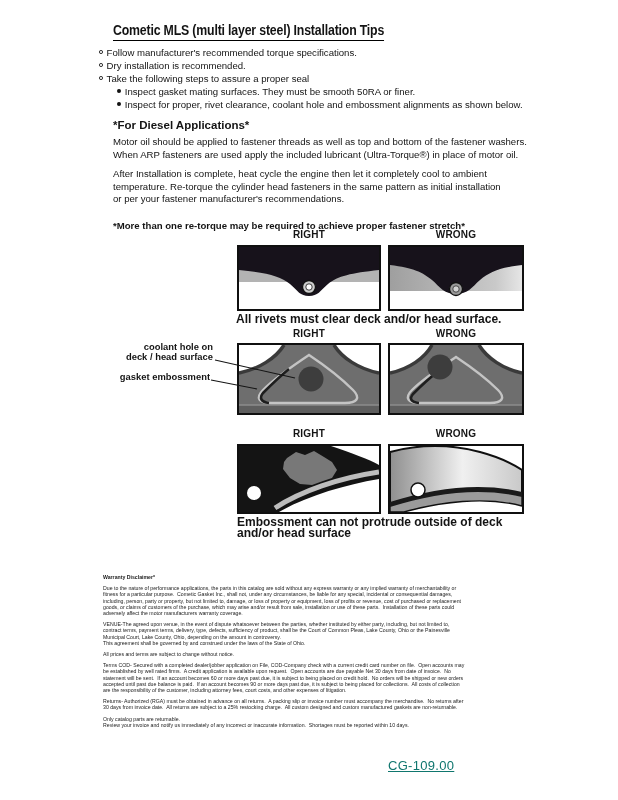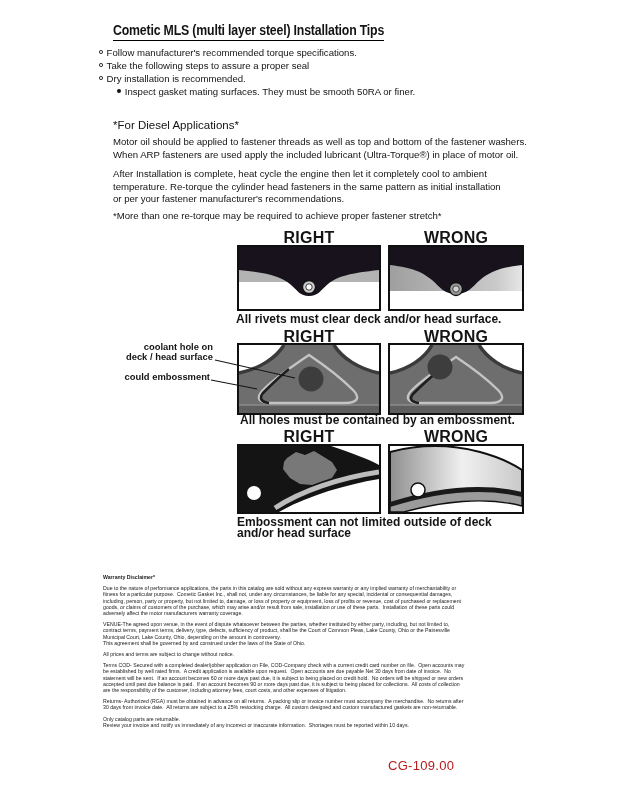--- a/index.html
+++ b/index.html
@@ -22,63 +22,67 @@
   .tip-row.sub { margin-left:18px; }
   .marker-open {
     width:3.6px; height:3.6px; border:1px solid #141414; border-radius:50%;
     margin:4.2px 4px 0 0; flex:none;
   }
   .marker-fill {
     width:3.8px; height:3.8px; background:#141414; border-radius:50%;
     margin:4.2px 4px 0 0; flex:none;
   }
   
-  .diesel-head { position:absolute; left:113px; top:119px; font-size:11.5px; font-weight:normal; }
+  .diesel-head { position:absolute; left:113px; top:119px; font-size:11.5px; font-weight:bold; }
   .para { position:absolute; left:113px; width:420px; font-size:9.6px; line-height:12.6px; white-space:pre-line; }
   .p1 { top:136px; }
   .p2 { top:168px; }
-  .p3 { top:210px; }
-  
-  .fig-label { position:absolute; width:144px; text-align:center; font-size:16px; font-weight:bold; letter-spacing:0.2px; }
+  .p3 { top:220px;font-weight:bold; }
+  
+  .fig-label { position:absolute; width:144px; text-align:center; font-size:10px; font-weight:bold; letter-spacing:0.2px; }
   .dbox { position:absolute; border:2px solid #101010; background:#fff; }
   .dbox svg { display:block; }
   .fig-caption { position:absolute; font-size:12px; font-weight:bold; white-space:pre-line; line-height:11px; }
   .callout { position:absolute; font-size:9.4px; line-height:9.6px; text-align:right; white-space:pre-line;font-weight:bold; }
   .leader-overlay { position:absolute; left:105px; top:338px; z-index:5; pointer-events:none; }
   
   .legal { position:absolute; left:103px; top:574px; width:440px; font-size:5.2px; line-height:6.2px; color:#222; }
   .legal .head { font-weight:bold; }
   .legal .blk { white-space:pre; margin-top:5px; }
   .legal .blk.tight { margin-top:0; }
   
-  .pagenum { position:absolute; left:388px; top:758px; font-size:13px; letter-spacing:0.3px; color:#b91c1c; }
+  .pagenum { position:absolute; left:388px; top:758px; font-size:13px; letter-spacing:0.3px; color:#0f766e;text-decoration:underline; }
 </style>
 </head>
 <body>
 
 <div class="page">
 
   <div class="title">Cometic MLS (multi layer steel) Installation Tips</div>
 
   <div class="tips">
     <div class="tip-row">
       <span class="marker-open"></span>
       <span>Follow manufacturer's recommended torque specifications.</span>
     </div>
     <div class="tip-row">
       <span class="marker-open"></span>
-      <span>Take the following steps to assure a proper seal</span>
+      <span>Dry installation is recommended.</span>
     </div>
     <div class="tip-row">
       <span class="marker-open"></span>
-      <span>Dry installation is recommended.</span>
+      <span>Take the following steps to assure a proper seal</span>
     </div>
     <div class="tip-row sub">
       <span class="marker-fill"></span>
       <span>Inspect gasket mating surfaces.  They must be smooth 50RA or finer.</span>
+    </div>
+    <div class="tip-row sub">
+      <span class="marker-fill"></span>
+      <span>Inspect for proper, rivet clearance, coolant hole and embossment alignments as shown below.</span>
     </div>
   </div>
 
   <div class="diesel-head">*For Diesel Applications*</div>
   <div class="para p2">After Installation is complete, heat cycle the engine then let it completely cool to ambient
 temperature. Re-torque the cylinder head fasteners in the same pattern as initial installation
 or per your fastener manufacturer's recommendations.</div>
   <div class="para p1">Motor oil should be applied to fastener threads as well as top and bottom of the fastener washers.
 When ARP fasteners are used apply the included lubricant (Ultra-Torque®) in place of motor oil.</div>
   <div class="para p3">*More than one re-torque may be required to achieve proper fastener stretch*</div>
@@ -115,21 +119,21 @@
     </svg>
   </div>
 
   <div class="fig-caption" style="left:236px; top:314px;">All rivets must clear deck and/or head surface.</div>
 
   <div class="fig-label" style="left:237px; top:328px;">RIGHT</div>
   <div class="fig-label" style="left:384px; top:328px;">WRONG</div>
 
   <div class="callout" style="left:118px; top:342px; width:95px;">coolant hole on
 deck / head surface</div>
-  <div class="callout" style="left:110px; top:372px; width:100px;">could embossment</div>
+  <div class="callout" style="left:110px; top:372px; width:100px;">gasket embossment</div>
 
   <svg class="leader-overlay" width="200" height="70" viewBox="0 0 200 70">
     <line x1="110" y1="22" x2="190" y2="40" stroke="#141414" stroke-width="1.1"></line>
     <line x1="106" y1="42" x2="152" y2="51" stroke="#141414" stroke-width="1.1"></line>
   </svg>
 
   <div class="dbox" style="left:237px; top:343px;">
     <svg width="140" height="68" viewBox="0 0 140 68">
       <rect width="140" height="68" fill="#6e6e6e"></rect>
       <rect y="60" width="140" height="8" fill="#5e5e5e"></rect>
@@ -152,21 +156,20 @@
       <path d="M0,0 H42 C35,13 19,24 0,28 Z" fill="#ffffff"></path>
       <path d="M42,0 C35,13 19,24 0,28" stroke="#3a3a3a" stroke-width="3.5" fill="none"></path>
       <path d="M132,0 H89 C97,13 113,24 132,28 Z" fill="#ffffff"></path>
       <path d="M89,0 C97,13 113,24 132,28" stroke="#3a3a3a" stroke-width="3.5" fill="none"></path>
       <path d="M66,12 C78,20 96,33 108,45 C116,53 112,58 100,58 L30,58 C18,58 14,53 22,45 C34,33 54,20 66,12 Z" fill="none" stroke="#c4c4c4" stroke-width="2.4"></path>
       <path d="M46,28 C36,36 28,44 23,49 C19,54 21,57 29,58" fill="none" stroke="#1e1e1e" stroke-width="2.6"></path>
       <circle cx="50" cy="22" r="12.5" fill="#3d3d3d"></circle>
     </svg>
   </div>
 
-  <div class="fig-caption" style="left:240px; top:415px;">All holes must be contained by an embossment.</div>
 
   <div class="fig-label" style="left:237px; top:428px;">RIGHT</div>
   <div class="fig-label" style="left:384px; top:428px;">WRONG</div>
 
   <div class="dbox" style="left:237px; top:444px;">
     <svg width="140" height="66" viewBox="0 0 140 66">
       <rect width="140" height="66" fill="#ffffff"></rect>
       <path d="M0,0 H92 C112,7 130,13 140,19 V33 C105,39 68,50 40,66 H0 Z" fill="#141414"></path>
       <path d="M140,26 C100,32 62,45 36,62" stroke="#bdbdbd" stroke-width="5" fill="none"></path>
       <path d="M48,12 L57,6 L66,9 L75,5 L85,11 L93,16 L98,24 L93,32 L84,35 L73,39 L61,38 L51,32 L44,23 L45,16 Z" fill="#787878"></path>
@@ -184,21 +187,21 @@
         </linearGradient>
       </defs>
       <rect width="132" height="66" fill="#ffffff"></rect>
       <path d="M0,6 C30,-2 60,-2 90,6 C105,10 120,16 132,24 L132,48 C90,38 45,44 0,58 Z" fill="url(#bandg)" stroke="#101010" stroke-width="2"></path>
       <path d="M0,58 C45,44 90,38 132,48 L132,60 C95,50 50,56 14,66 L0,66 Z" fill="#9b9b9b" stroke="#101010" stroke-width="1.4"></path>
       <path d="M132,46 C90,36 45,42 0,56 L0,61 C45,47 90,41 132,51 Z" fill="#1a1a1a"></path>
       <circle cx="28" cy="44" r="7" fill="#ffffff" stroke="#101010" stroke-width="1.5"></circle>
     </svg>
   </div>
 
-  <div class="fig-caption" style="left:237px; top:517px;">Embossment can not limited outside of deck
+  <div class="fig-caption" style="left:237px; top:517px;">Embossment can not protrude outside of deck
 and/or head surface</div>
 
   <div class="legal">
     <div class="head">Warranty Disclaimer*</div>
     <div class="blk">Due to the nature of performance applications, the parts in this catalog are sold without any express warranty or any implied warranty of merchantability or
 fitness for a particular purpose.  Cometic Gasket Inc., shall not, under any circumstances, be liable for any special, incidental or consequential damages,
 including, person, party or property, but not limited to, damage, or loss of property or equipment, loss of profits or revenue, cost of purchased or replacement
 goods, or claims of customers of the purchase, which may arise and/or result from sale, installation or use of these parts.  Installation of these parts could
 adversely affect the motor manufacturers warranty coverage.</div>
     <div class="blk">VENUE-The agreed upon venue, in the event of dispute whatsoever between the parties, whether instituted by either party, including, but not limited to,

